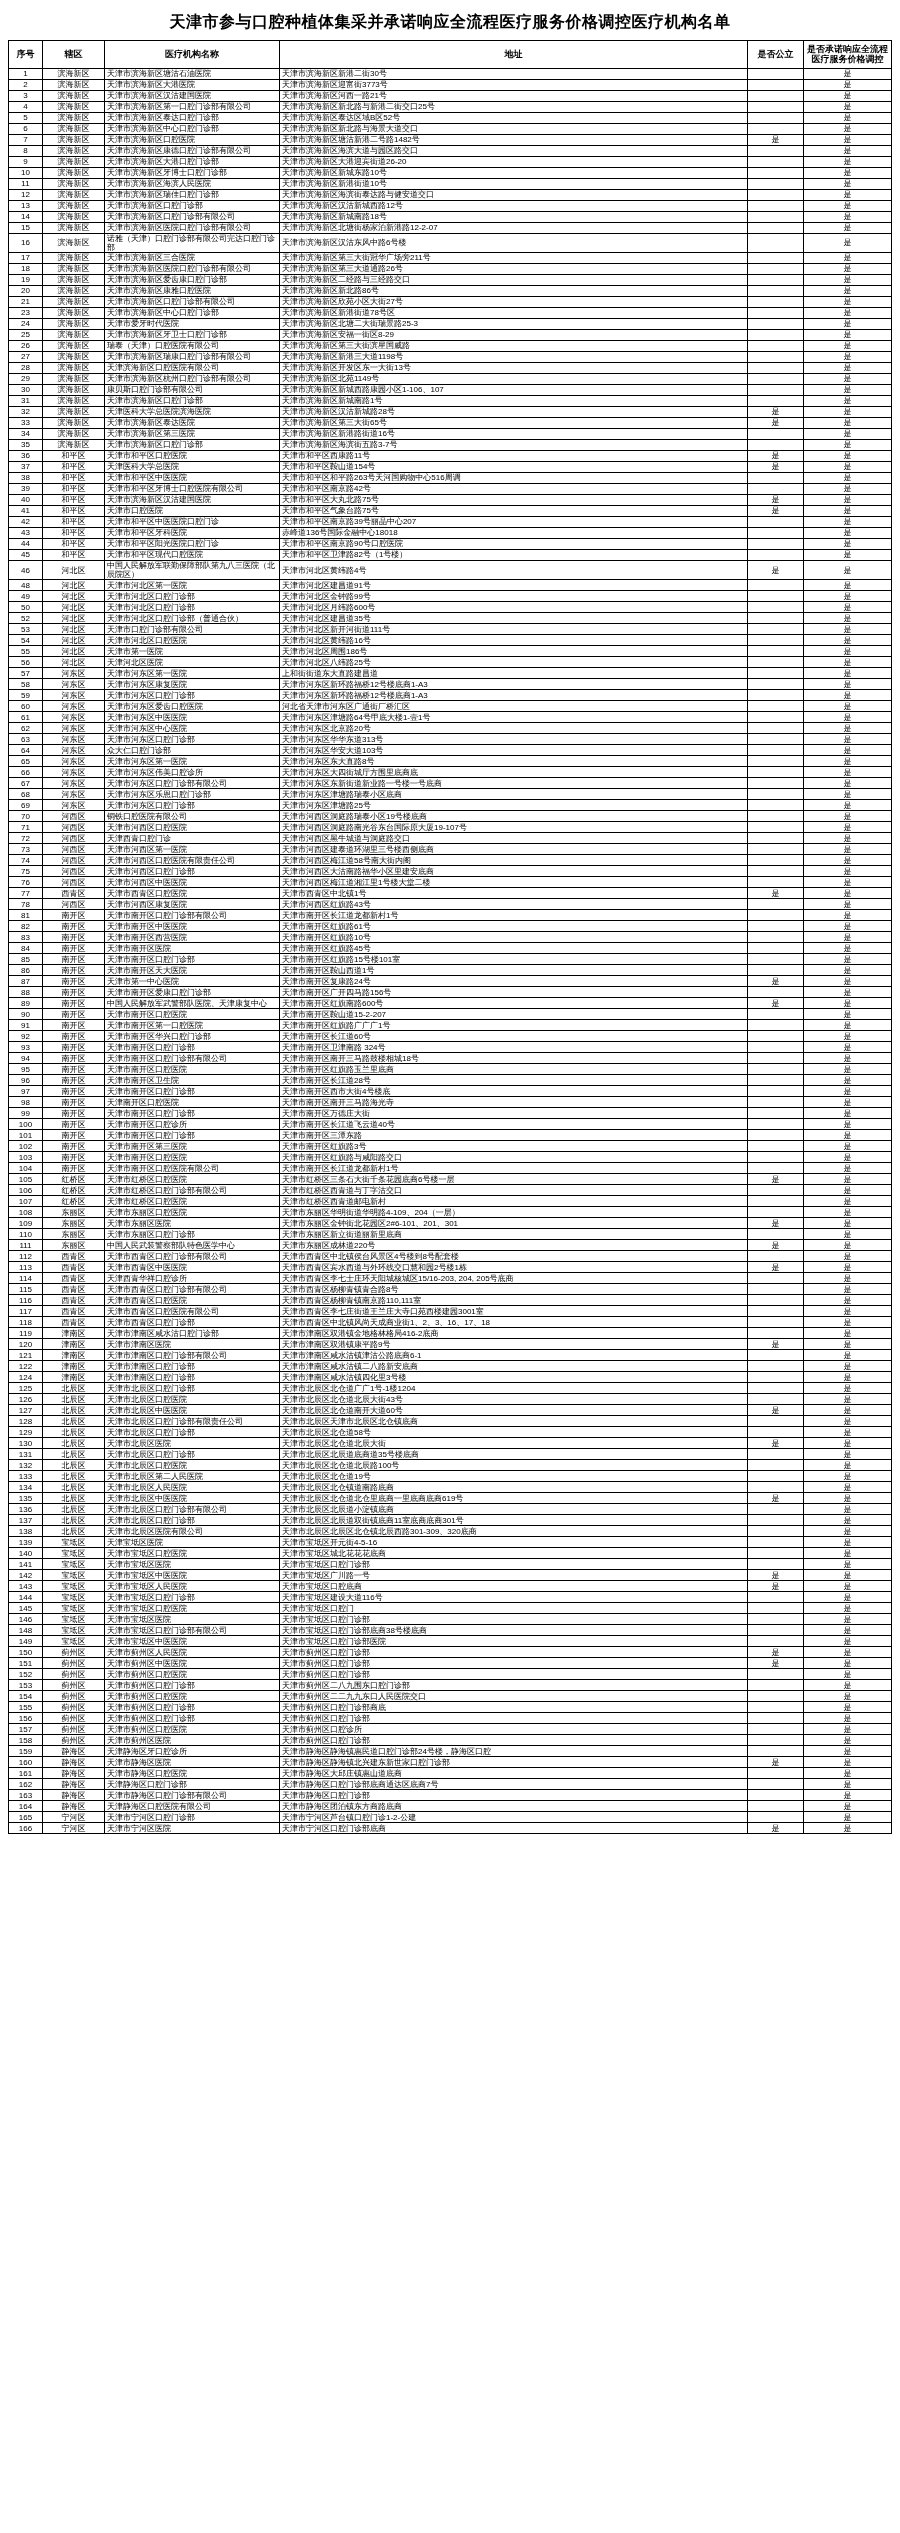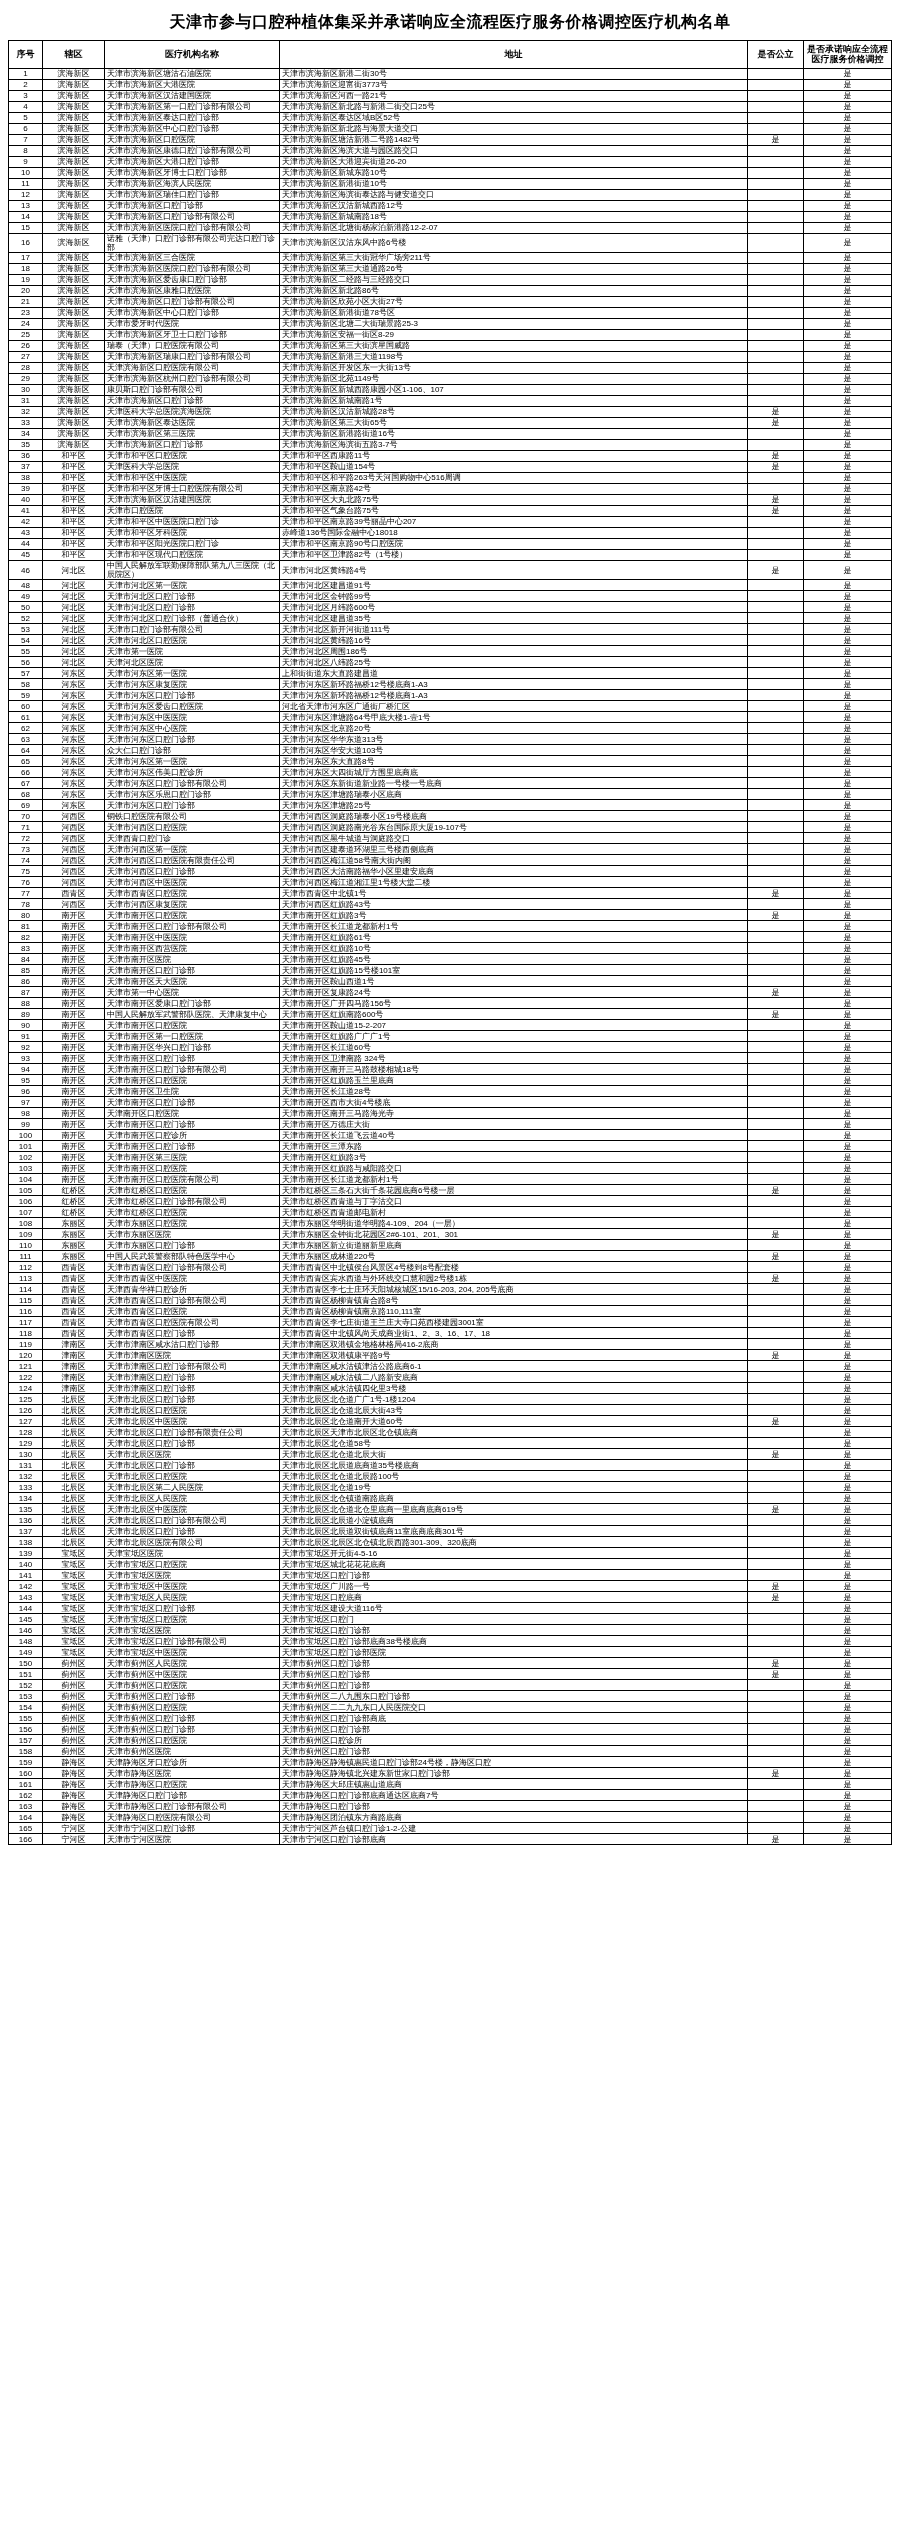--- a/index.html
+++ b/index.html
@@ -642,28 +642,20 @@
         </tr>
         <tr>
           <td class="num">78</td>
           <td class="dist">河西区</td>
           <td class="org">天津市河西区康复医院</td>
           <td class="addr">天津市河西区红旗路43号</td>
           <td class="pub"></td>
           <td class="resp">是</td>
         </tr>
         <tr>
-          <td class="num">80</td>
-          <td class="dist">南开区</td>
-          <td class="org">天津市南开区口腔医院</td>
-          <td class="addr">天津市南开区红旗路3号</td>
-          <td class="pub">是</td>
-          <td class="resp">是</td>
-        </tr>
-        <tr>
           <td class="num">81</td>
           <td class="dist">南开区</td>
           <td class="org">天津市南开区口腔门诊部有限公司</td>
           <td class="addr">天津市南开区长江道龙都新村1号</td>
           <td class="pub"></td>
           <td class="resp">是</td>
         </tr>
         <tr>
           <td class="num">82</td>
           <td class="dist">南开区</td>

